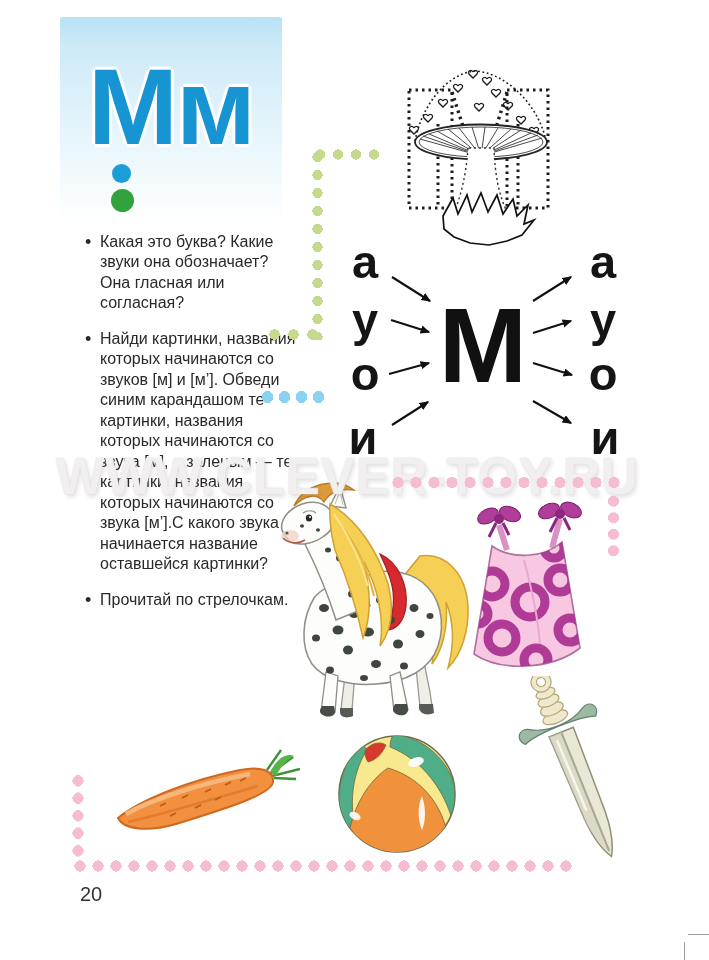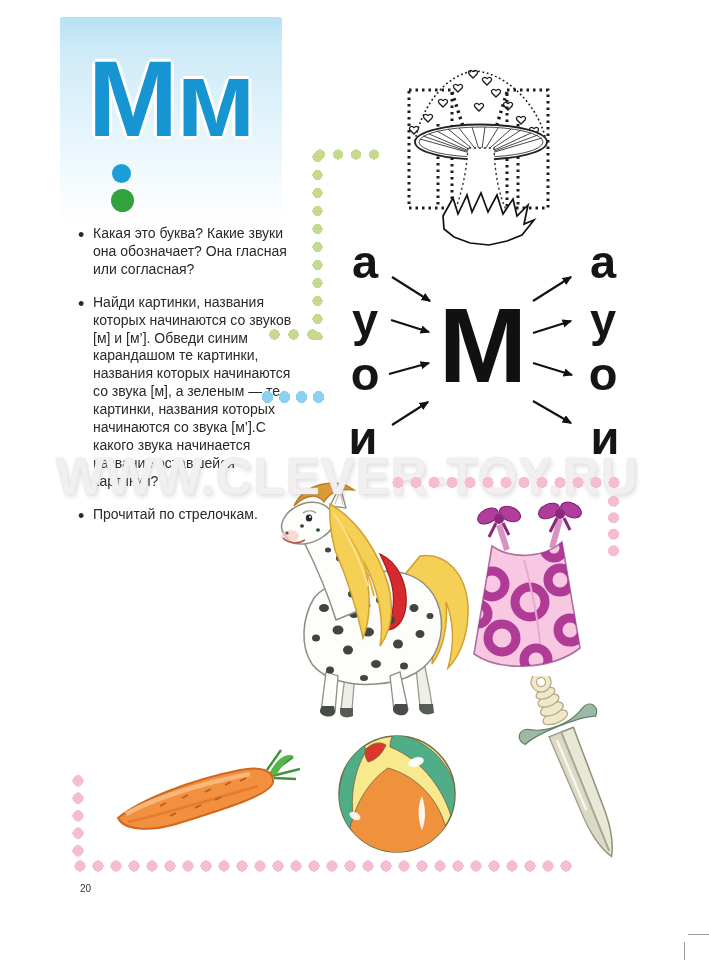--- a/index.html
+++ b/index.html
@@ -13,33 +13,33 @@
     background:#fff; overflow:hidden;
     font-family:"Liberation Sans","DejaVu Sans",sans-serif; color:var(--ink);
   }
   
   .letter-card{
     position:absolute; left:60px; top:17px; width:222px; height:206px;
     border-radius:3px;
     background:linear-gradient(180deg,#b7e1f4 0%,#cdeaf8 14%,#e8f6fc 60%,#ffffff 100%);
   }
   .letter-card .letters{
-    position:absolute; left:0; top:28px; width:100%; text-align:center;
+    position:absolute; left:0; top:36px; width:100%; text-align:center;
     font-size:108px; line-height:1; font-weight:800; color:var(--letter-blue);
     text-shadow:-3px 0 0 #fff,3px 0 0 #fff,0 -3px 0 #fff,0 3px 0 #fff,0 0 5px #fff;
     letter-spacing:-2px;
   }
   .dot{position:absolute; border-radius:50%;}
   .dot-blue{left:52px; top:147px; width:19px; height:19px; background:var(--dot-blue);}
   .dot-green{left:51px; top:172px; width:23px; height:23px; background:var(--dot-green);}
   
   .instructions{
     position:absolute; left:76px; top:224px; width:200px;
-    margin:1px; padding:0 0 0 16px; list-style:none;
-    font-size:14px; line-height:1.28; color:var(--ink);
+    margin:8px; padding:0 0 0 16px; list-style:none;
+    font-size:16px; line-height:1.28; color:var(--ink);
   }
   .instructions li{position:relative; margin:0 0 15px 0;}
   .instructions li::before{content:"•"; position:absolute; left:-15px; top:-1px; font-size:18px;}
   
   .vowel{
     position:absolute; width:46px; text-align:center;
     font-size:47px; line-height:1; font-weight:800; color:#151515;
   }
   .center-letter{
     position:absolute; left:432px; top:292px; width:100px; text-align:center;
@@ -62,21 +62,21 @@
   .d-green-v {left:311px; top:148px; width:13px;  height:192px; background-size:13px 18px;}
   .d-green-h1{left:311px; top:148px; width:72px;  height:13px;  background-size:18px 13px;}
   .d-green-h2{left:265px; top:328px; width:59px;  height:13px;  background-size:19px 13px;}
   .d-blue-h  {left:259px; top:390px; width:69px;  height:14px;  background-size:17px 14px;}
   .d-pink-h1 {left:389px; top:476px; width:232px; height:13px;  background-size:18px 13px;}
   .d-pink-v1 {left:607px; top:493px; width:13px;  height:64px;  background-size:13px 16.5px;}
   .d-pink-v2 {left:71px;  top:772px; width:14px;  height:92px;  background-size:14px 17.5px;}
   .d-pink-h2 {left:71px;  top:859px; width:506px; height:14px;  background-size:18px 14px;}
   
   .art{position:absolute; z-index:4;}
-  .page-number{position:absolute; left:80px; top:883px; font-size:10px; color:#333;}
+  .page-number{position:absolute; left:80px; top:883px; font-size:20px; color:#333;}
   .corner-mark-h{position:absolute; left:688px; top:934px; width:21px; height:1px; background:#9c9c9c;}
   .corner-mark-v{position:absolute; left:684px; top:942px; width:1px; height:18px; background:#9c9c9c;}
 </style>
 </head>
 <body>
 
 <div class="page">
 
   <div class="letter-card">
     <div class="letters">Мм</div>

